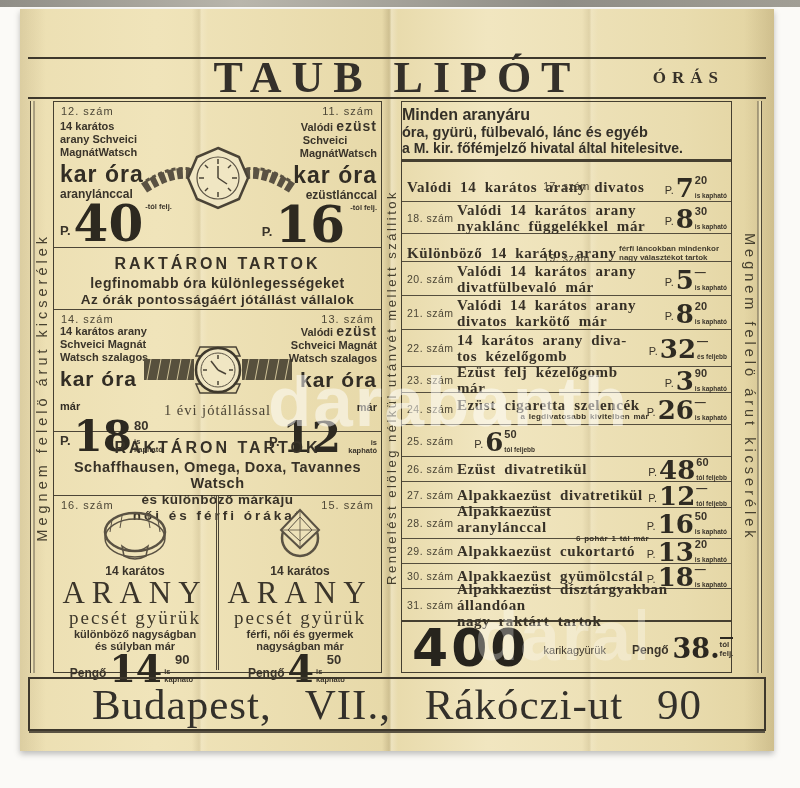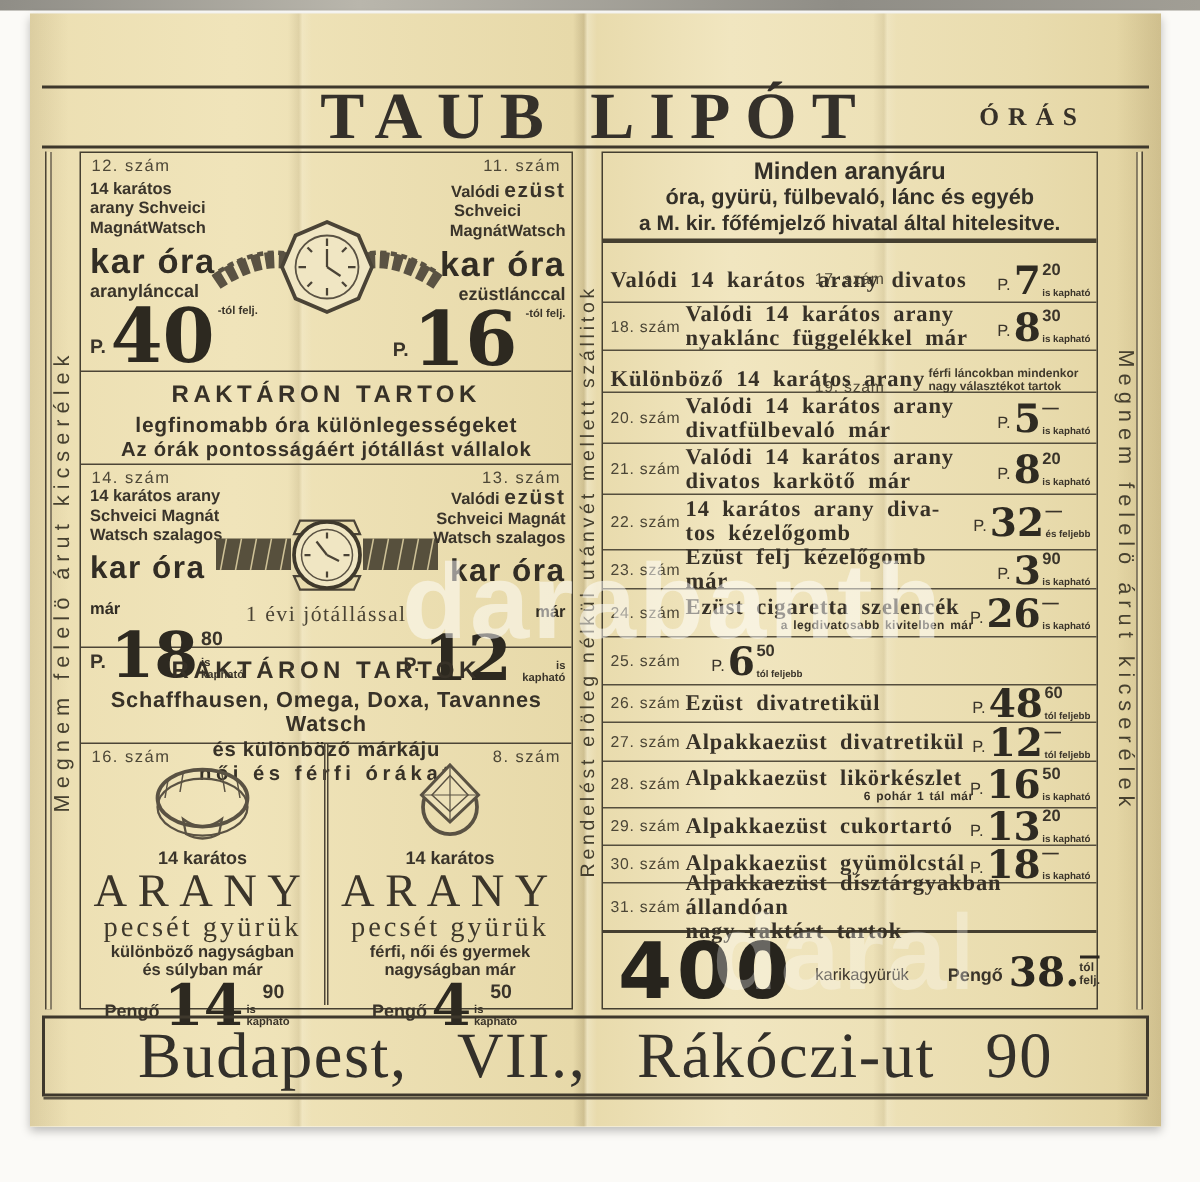--- a/index.html
+++ b/index.html
@@ -79,21 +79,21 @@
   .ringcol.rc-l{ border-right:3px double #4c4536; }
   .karat{ font-size:12px; font-weight:bold; }
   .arany{ font-family:"Liberation Serif",serif; font-size:31px; letter-spacing:7px; color:#3b352a; line-height:30px; }
   .pecset{ font-family:"Liberation Serif",serif; font-size:19px; letter-spacing:2px; line-height:20px; color:#3f392c;}
   .ringdesc{ font-size:11px; font-weight:bold; line-height:12px; }
   .ringprice{ display:flex; justify-content:center; align-items:flex-end; margin-top:1px; }
   .ringprice .cur{ font-size:12px; font-weight:bold; margin-bottom:4px; }
   .n40{ font-size:38px; }
 
   
-  .rp-head{ text-align:center; font-weight:bold; color:#343028; padding-top:4px;
+  .rp-head{ font-weight:bold; color:#343028; padding-top:4px;
     border-bottom:3px solid #453f30; padding-bottom:3px; }
   .rp-head .h1{ font-size:16px; } .rp-head .h2{ font-size:14.5px; } .rp-head .h3{ font-size:14px; }
   .item-row{ position:relative; border-bottom:1.2px solid #554e3d; display:flex; align-items:center; padding:1px 4px 1px 5px; }
   .item-row:last-of-type{ border-bottom:2.5px solid #453f30; }
   .inum{ font-size:10.5px; color:#4c4636; width:50px; flex:0 0 50px; letter-spacing:.5px;}
   .inum.center{ position:absolute; top:18px; left:0; right:0; text-align:center; width:auto; }
   .itext{ flex:1; font-family:"Liberation Serif",serif; font-weight:bold; font-size:15px;
      line-height:16px; letter-spacing:.6px; word-spacing:4px; color:#373127; }
   .itext .sm-under{ font-family:"Liberation Sans",sans-serif; font-size:8px; letter-spacing:.3px; word-spacing:1px; text-align:right; line-height:8px;}
   .itext .sm-over{ font-family:"Liberation Sans",sans-serif; font-size:8px; line-height:8px; }
@@ -318,21 +318,21 @@
         <div class="ringprice">
           <span class="cur">Pengő</span>
           <span class="bignum n40">14</span>
           <span class="pstack stack-note2">
               <span class="sup">90</span>
             <span class="tiny" style="width:36px;text-align:left;">is kapható</span>
             </span>
         </div>
       </div>
       <div class="ringcol">
-        <span class="num nr">8. szám</span>
+        <span class="num nr">15. szám</span>
         <div style="margin-top:8px;">
           <svg width="86" height="52" viewBox="0 0 86 52">
             <circle class="ink" cx="43" cy="30" r="18" stroke-width="2.5"></circle>
             <polygon points="43,2 62,22 43,40 24,22" fill="#ede1b8" stroke="#5a5243" stroke-width="2"></polygon>
             <polygon class="ink" points="43,9 55,22 43,33 31,22" stroke-width="1"></polygon>
             <line class="ink" x1="43" y1="2" x2="43" y2="40" stroke-width=".8"></line>
             <line class="ink" x1="24" y1="22" x2="62" y2="22" stroke-width=".8"></line>
           </svg>
         </div>
         <div class="karat">14 karátos</div>
@@ -508,21 +508,21 @@
             <span class="pbig">12</span>
             <span class="stk">
               <span class="sup">—</span>
               <span class="nt">tól feljebb</span>
             </span>
           </div>
         </div>
         <div class="item-row" style="height: 31px;">
           <span class="inum">28. szám</span>
           <div class="itext">
-            <div>Alpakkaezüst likörkészlet</div>
+            <div>Alpakkaezüst aranylánccal</div>
             <div class="sm-under">6 pohár 1 tál már</div>
           </div>
           <div class="iprice">
             <span class="cur">P.</span>
             <span class="pbig">16</span>
             <span class="stk">
               <span class="sup">50</span>
               <span class="nt">is kapható</span>
             </span>
           </div>

